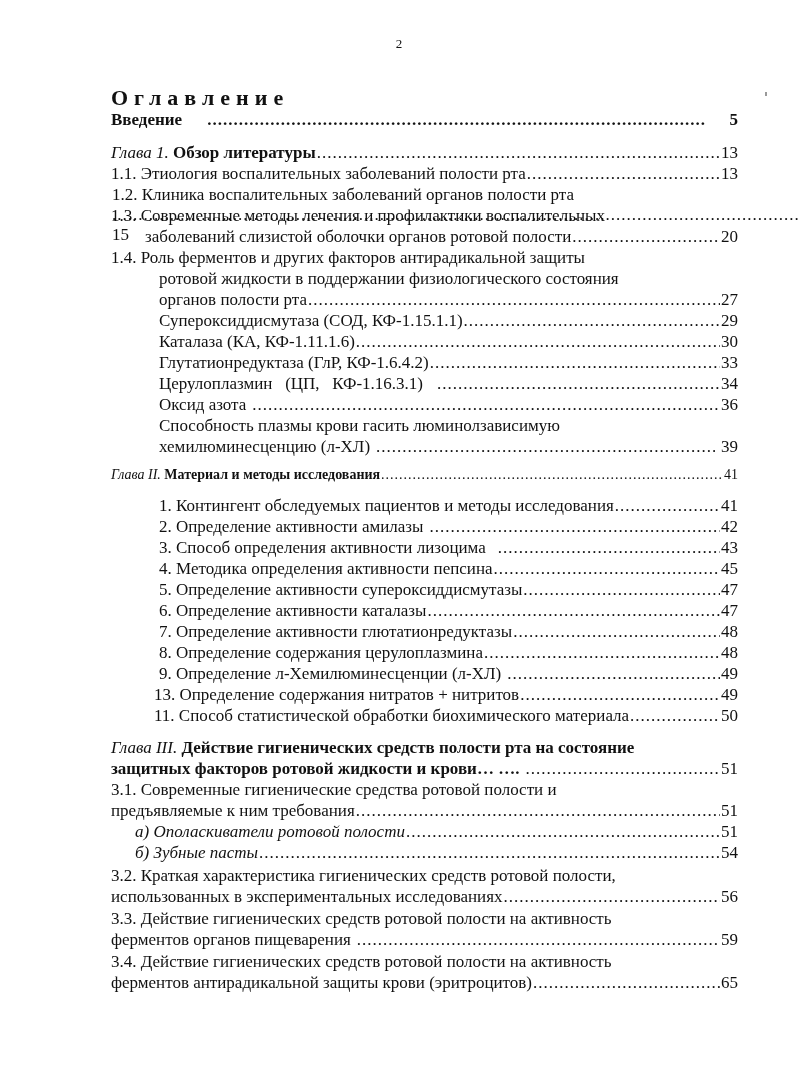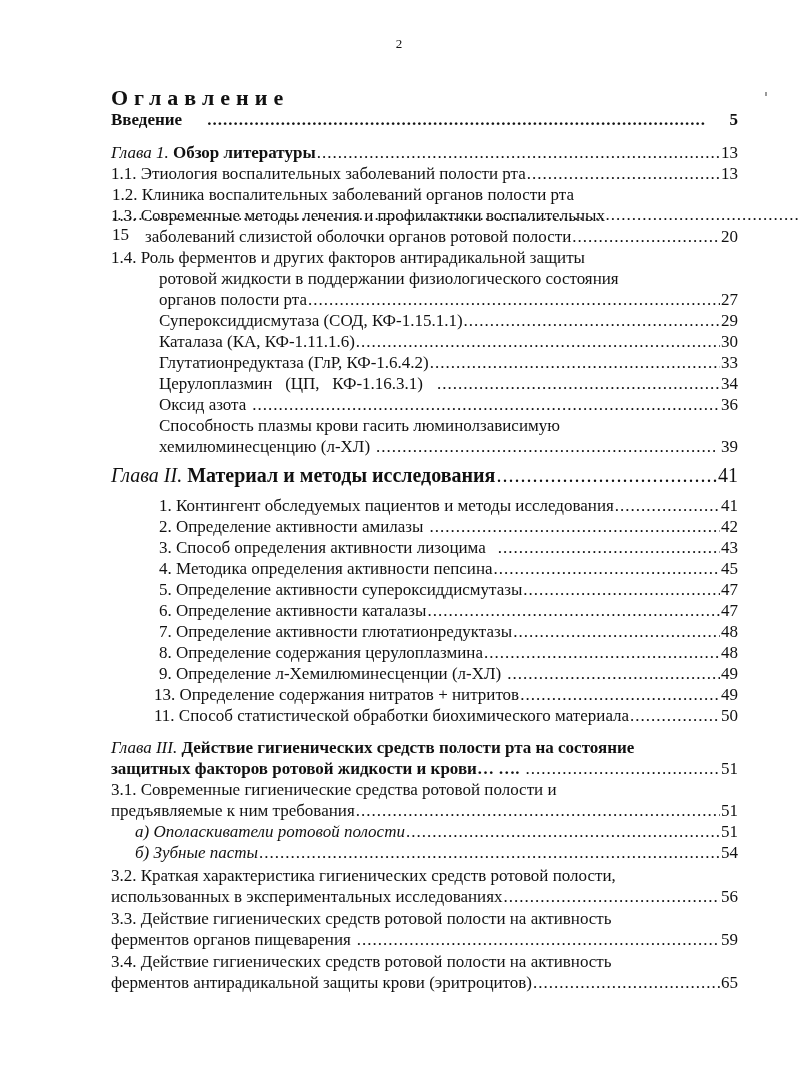--- a/index.html
+++ b/index.html
@@ -143,21 +143,21 @@
   <span class="dots" style="margin-left:6px;"></span>
   <span class="pg">36</span>
 </div>
 <div class="plain-line" style="top:416px; left:159px;">Способность плазмы крови гасить люминолзависимую</div>
 <div class="line" style="top:437px; left:159px; width:579px;">
   <span class="txt">хемилюминесценцию (л-ХЛ)</span>
   <span class="dots" style="margin:0 6px;"></span>
   <span class="pg">39</span>
 </div>
 
-<div class="line" style="top:465px; font-size:20px;">
+<div class="line" style="top:465px; font-size:14px;">
   <span class="txt">
     <span class="ital">Глава II.</span>
     <span class="bold">Материал и методы исследования</span>
   </span>
   <span class="dots"></span>
   <span class="pg">41</span>
 </div>
 
 <div class="line" style="top:496px; left:159px; width:579px;">
   <span class="txt">1. Контингент обследуемых пациентов и  методы исследования</span>

